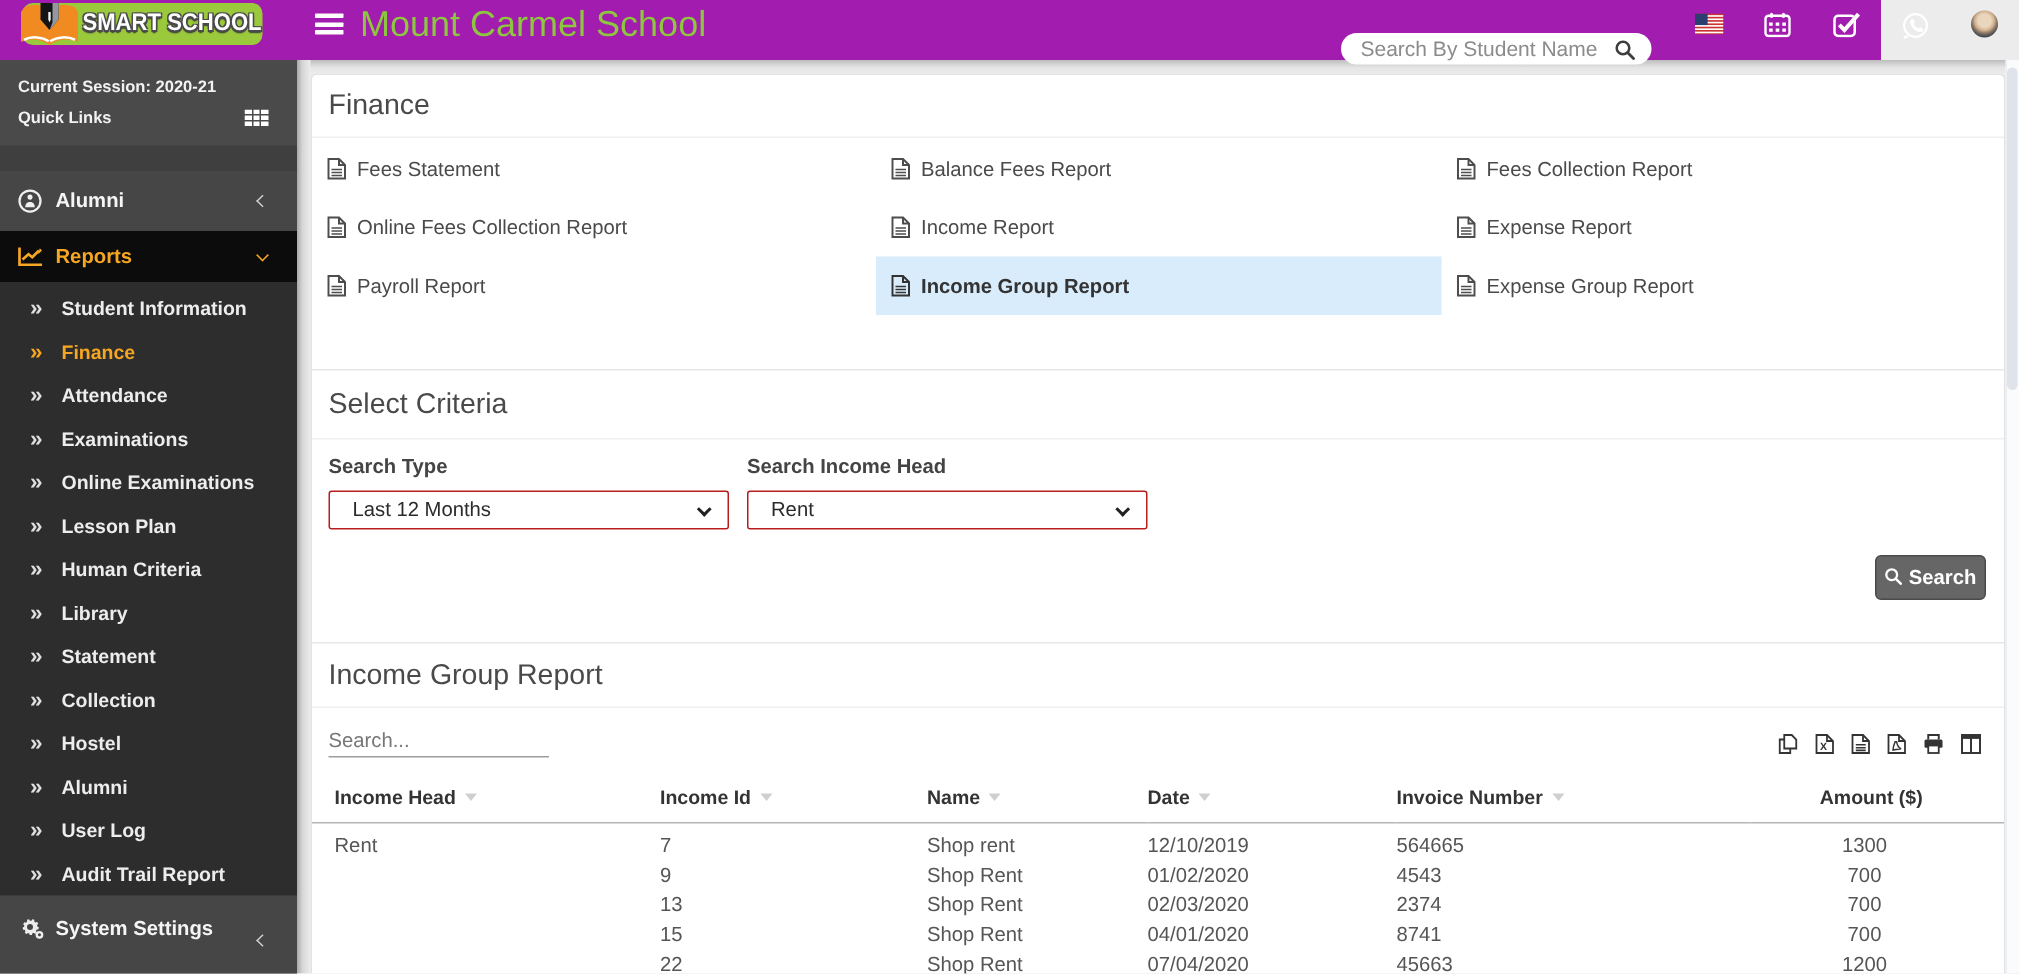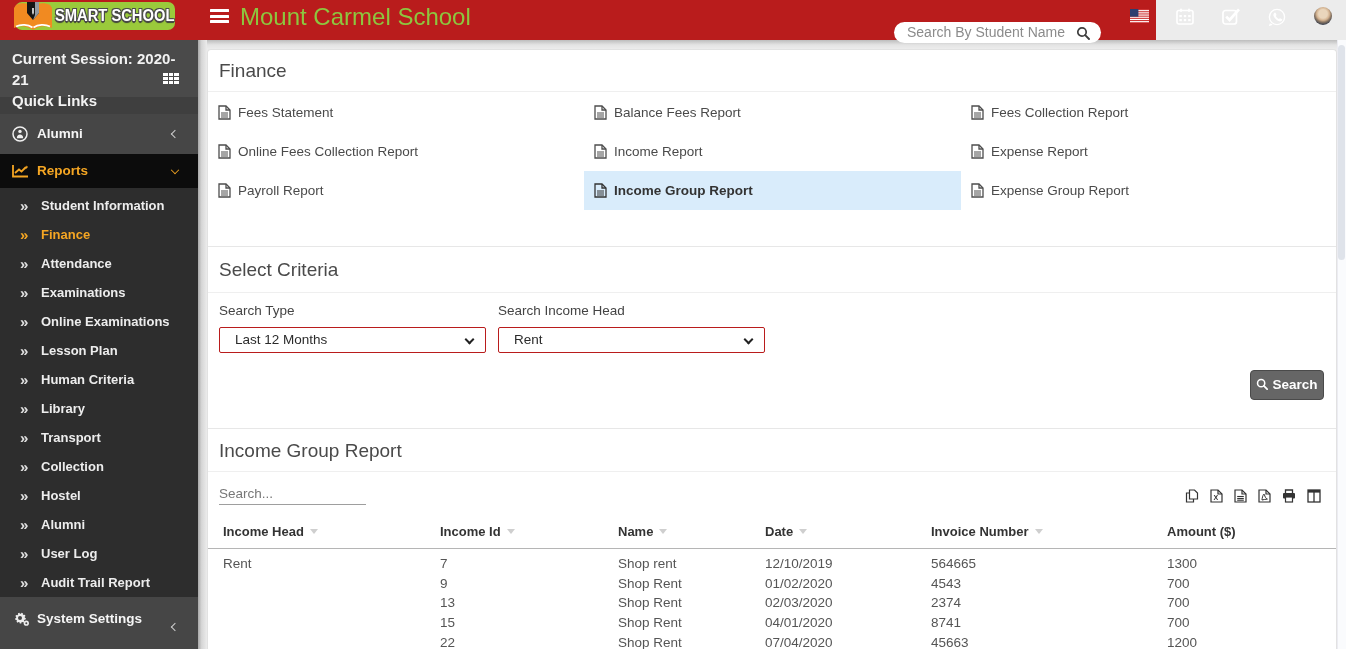--- a/index.html
+++ b/index.html
@@ -1,35 +1,35 @@
 <!DOCTYPE html>
 <html><head>
 <meta charset="utf-8">
 <style>
 *{box-sizing:border-box;margin:0;padding:0}
 html,body{width:1346px;height:649px;overflow:hidden}
 body{font-family:"Liberation Sans",sans-serif;background:#ececec;position:relative}
 
-.header{position:absolute;left:0;top:0;width:1156px;height:40px;background:#b91c1c;z-index:30}
+.header{position:absolute;left:0;top:0;width:1254px;height:40px;background:#a21caf;z-index:30}
 .logo{position:absolute;left:15px;top:2px;width:160px;height:28px;background:#9aca3b;border-radius:7px}
 .logo .txt{position:absolute;left:40px;top:5px;font-size:16px;font-weight:bold;color:#fff;letter-spacing:0px;white-space:nowrap;
  text-shadow:-1px -1px 0 #4a4a4a,1px -1px 0 #4a4a4a,-1px 1px 0 #4a4a4a,1px 1px 0 #4a4a4a,0 2px 1px #3a3a3a;transform:scaleX(.92);transform-origin:left}
 .book{position:absolute;left:-4px;top:0px}
 .burger{position:absolute;left:210px;top:9px;width:19px;height:15px}
 .burger i{display:block;height:3px;background:#fff;margin-bottom:2.5px;border-radius:0.5px}
 .htitle{position:absolute;left:240px;top:0;line-height:33px;font-size:24px;font-weight:normal;color:#8dc63f}
 .spill{position:absolute;left:894px;top:22px;width:207px;height:21px;background:#fff;border-radius:11px;color:#8b8b8b;font-size:14px;line-height:21px;padding-left:13px}
 .spill svg{position:absolute;right:11px;top:3.5px}
 .hicon{position:absolute;top:8px}
 .avatar{position:absolute;left:1314px;top:7px;width:18px;height:18px;border-radius:50%;
  background:radial-gradient(circle at 50% 38%,#ead6bc 0 30%,#d3b290 45%,#8a7663 58%,#3f4450 75%,#2a2f3a 100%)}
 
 .sidebar{position:absolute;left:0;top:40px;width:198px;height:609px;background:#3f3f3f;z-index:20;color:#fff}
 .session{height:57px;background:#4a4a4a;padding:8px 12px 0 12px;position:relative}
-.session div{font-size:15px;font-weight:bold;line-height:21px;color:#f2f2f2}
+.session div{font-size:11px;font-weight:bold;line-height:21px;color:#f2f2f2}
 .gridico{position:absolute;right:17px;top:33px;width:18px;height:12px;overflow:hidden}
 .gridico i{float:left;width:4.7px;height:3.2px;background:#fff;margin:0 1px 0.8px 0}
 .mrow{position:relative;height:40px;line-height:40px;font-size:13.5px;font-weight:bold;color:#f5f5f5}
 .mrow .lbl{position:absolute;left:37px}
 .mrow .ico{position:absolute;left:12px;top:12px}
 .alumni-row{margin-top:17px;background:#464646}
 .reports-row{background:#0c0c0c;color:#f5a623;height:34px;line-height:34px}
 .chev{position:absolute;right:20px;top:50%;width:6px;height:6px;border:solid #cfcfcf;border-width:0 0 1.8px 1.8px}
 .chev.l{transform:translateY(-50%) rotate(45deg)}
 .chev.d{transform:translateY(-65%) rotate(-45deg);border-color:#f5a623}
@@ -53,40 +53,40 @@
 .sec2{height:182px;border-bottom:1px solid #e7e7e7}
 .sec3{height:220px}
 
 .lgrid{margin-top:1px;display:grid;grid-template-columns:376px 377px 375px}
 .lcell{height:39px;display:flex;align-items:center;padding-left:10px;font-size:13.5px;color:#4a4a4a}
 .lcell svg{margin-right:7px;flex:none}
 .lcell.hl{background:#d9ecfb;font-weight:bold;color:#333}
 
 .form{padding:10px 0 0 11px;display:flex}
 .fld{width:267px;margin-right:12px}
-.fld label{display:block;font-size:13.5px;font-weight:normal;color:#444;height:15px;line-height:15px}
+.fld label{display:block;font-size:13.5px;font-weight:bold;color:#444;height:15px;line-height:15px}
 .fld .sel{margin-top:9px;height:26px;border:1px solid #b91c1c;border-radius:2px;font-size:13.5px;color:#2b2b2b;line-height:24px;padding-left:15px;position:relative;background:#fff}
 .fld .sel .sarr{position:absolute;right:12px;top:8px;width:7px;height:7px;border:solid #222;border-width:0 0 2px 2px;transform:rotate(-45deg)}
 .sbtn{position:absolute;right:12px;top:123px;width:74px;height:30px;background:#666;border:1px solid #4a4a4a;border-radius:4px;color:#fff;font-size:13.5px;font-weight:bold;text-align:center;line-height:28px}
 .sbtn svg{vertical-align:-1px;margin-right:4px}
 
 .tsearch{position:absolute;left:11px;top:52px;width:147px;border-bottom:1px solid #9e9e9e;font-size:13.5px;color:#777;height:24px;line-height:25px}
 .eicons{position:absolute;right:15px;top:60px;display:flex;gap:11px}
 .eicons svg{display:block}
 table{border-collapse:collapse;position:absolute;top:89px;left:0;width:1128px;table-layout:fixed}
 th{font-size:13px;font-weight:bold;color:#333;text-align:left;padding:7px 0 10px 0;border-bottom:1px solid #b5b5b5;position:relative;line-height:13px}
 th .sa{display:inline-block;width:0;height:0;border:4px solid transparent;border-top:5px solid #cfcfcf;vertical-align:-2px;margin-left:6px}
 td{font-size:13.5px;color:#555;padding:0;line-height:19.6px}
 tr.first td{padding-top:5.2px}
 .col1{width:232px;padding-left:15px}
 .col2{width:178px}
 .col3{width:147px}
 .col4{width:166px}
 .col5{width:236px}
-.col6{text-align:left}
+.col6{text-align:center}
 th.col6{padding-right:8px}
 td.col6{padding-right:17px}
 
 .vtrack{position:absolute;right:0;top:40px;width:9px;height:609px;background:#fafbfd;border-left:1px solid #ececf2;z-index:40}
 .vthumb{position:absolute;right:1px;top:5px;width:7px;height:215px;background:#dfe3ea;border-radius:4px}
 </style>
 </head>
 <body>
 <div class="header">
   <div class="logo">
@@ -185,21 +185,21 @@
   </div>
   <div class="submenu">
     <div class="it">Student Information</div>
     <div class="it on">Finance</div>
     <div class="it">Attendance</div>
     <div class="it">Examinations</div>
     <div class="it">Online Examinations</div>
     <div class="it">Lesson Plan</div>
     <div class="it">Human Criteria</div>
     <div class="it">Library</div>
-    <div class="it">Transport</div>
+    <div class="it">Statement</div>
     <div class="it">Collection</div>
     <div class="it">Hostel</div>
     <div class="it">Alumni</div>
     <div class="it">User Log</div>
     <div class="it">Audit Trail Report</div>
   </div>
   <div class="mrow sys-row" style="line-height:44px">
     <svg class="ico" style="top:14px" width="18" height="16" viewBox="0 0 18 16">
       <g fill="#ededed">
         <path d="M6 2.2 l1.4-.4 .5 1 1.1 0 .5-1 1.4.4 -.1 1.1 .9.7 1.1-.3 .7 1.2 -.8.8 .2 1 1 .5 -.3 1.4 -1.1.1 -.5 1 .5 1 -1.1.9 -.9-.7 -1 .4 -.2 1.1 -1.5 0 -.3-1.1 -1-.3 -.9.7 -1.1-.9 .5-1 -.6-.9 -1.1-.1 -.2-1.4 1-.5 .1-1 -.8-.8 .8-1.2 1.1.3 .8-.8 z"></path>

